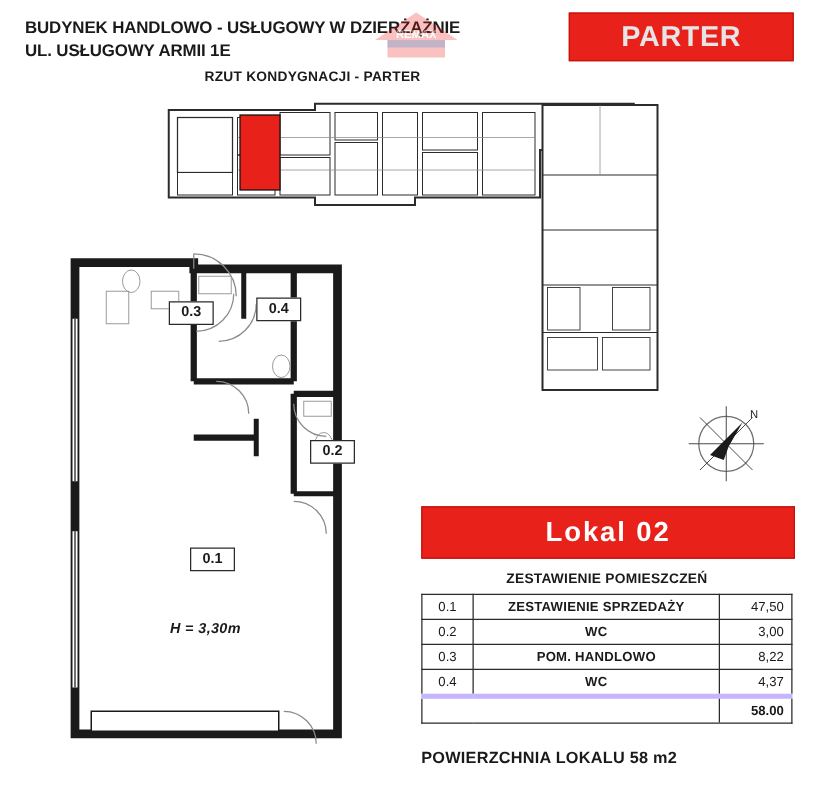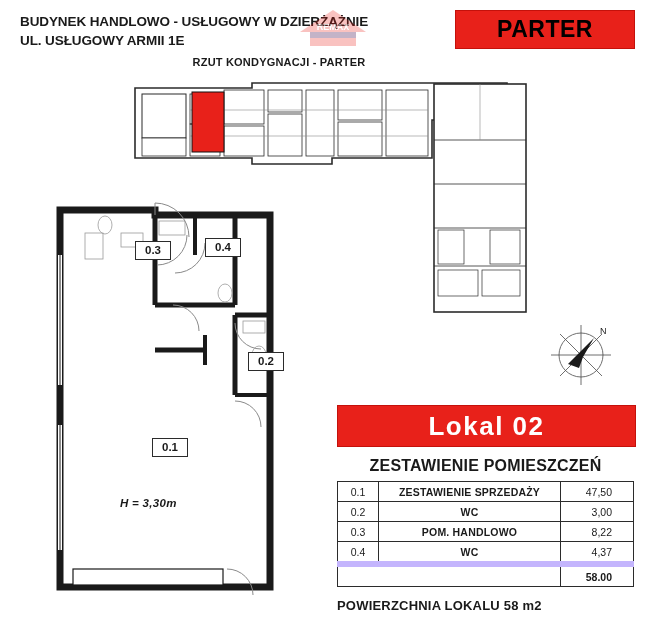--- a/index.html
+++ b/index.html
@@ -37,35 +37,34 @@
     top: 10px;
     width: 178px;
     height: 37px;
     background: #e8211a;
     border: 1px solid #c4110b;
     display: flex;
     align-items: center;
     justify-content: center;
   }
   .parter-box span {
-    color: #000000;
+    color: #e5e5e5;
     font-size: 23px;
     font-weight: bold;
     letter-spacing: 0.5px;
   }
   .subtitle {
     position: absolute;
     left: 0;
     top: 56px;
     width: 500px;
     text-align: center;
     font-size: 11px;
     font-weight: bold;
     letter-spacing: 0.2px;
-    padding-left: 29px;
   }
 
   
   .watermark {
     position: absolute;
     left: 296px;
     top: 6px;
     width: 74px;
     height: 48px;
     opacity: 0.5;
@@ -131,50 +130,50 @@
     width: 297px;
     height: 40px;
     background: #e8211a;
     border: 1px solid #c4110b;
     display: flex;
     align-items: center;
     justify-content: center;
   }
   .lokal-box span {
     color: #ffffff;
-    font-size: 26px;
+    font-size: 22px;
     font-weight: bold;
     letter-spacing: 1.5px;
   }
   .tbl {
     position: absolute;
     left: 337px;
     top: 452px;
     width: 297px;
     border: 1px solid #2b2b2b;
     border-collapse: collapse;
     table-layout: fixed;
   }
   .tbl caption {
     caption-side: top;
-    font-size: 16px;
+    font-size: 11px;
     font-weight: bold;
     padding: 5px 0 6px 0;
     letter-spacing: 0.2px;
   }
   .tbl td {
     border: 1px solid #2b2b2b;
     font-size: 10.5px;
     height: 19px;
     padding: 0 3px;
   }
   .tbl td.c-num { width: 34px; text-align: center; }
   .tbl td.c-name { text-align: center; font-weight: bold; letter-spacing: 0.2px; }
-  .tbl td.c-area { width: 48px; text-align: right; padding-right: 21px; }
-  .tbl tr.total td { border-top: 6px solid #c4b5fd; font-weight: bold; text-align: right; }
+  .tbl td.c-area { width: 48px; text-align: right; padding-right: 6px; }
+  .tbl tr.total td { border-top: 4px solid #c4b5fd; font-weight: bold; text-align: right; }
   .tbl tr.total td.c-num, .tbl tr.total td.c-name { border-right: 0; border-left: 0; }
   .tbl tr.total td.blank-left { border-left: 1px solid #2b2b2b; }
 
   .footer {
     position: absolute;
     left: 337px;
     top: 598px;
     width: 297px;
     text-align: left;
     font-size: 13px;
@@ -289,21 +288,21 @@
       <rect x="188" y="126" width="22" height="12" stroke="#9a9a9a" stroke-width="0.8"></rect>
       <rect x="104" y="26" width="26" height="14" stroke="#9a9a9a" stroke-width="0.8"></rect>
     </g>
   </svg>
 
   <div class="room-num" style="left:152px; top:438px;">0.1</div>
   <div class="room-num" style="left:248px; top:352px;">0.2</div>
   <div class="room-num" style="left:135px; top:241px;">0.3</div>
   <div class="room-num" style="left:205px; top:238px;">0.4</div>
 
-  <div class="hlabel" style="left:120px; top:497px;">H = 3,30m</div>
+  <div class="hlabel" style="left:136px; top:497px;">H = 3,30m</div>
 
   <svg class="compass" viewBox="0 0 66 66">
     <circle cx="33" cy="33" r="22" fill="#ffffff" stroke="#6f6f6f" stroke-width="1"></circle>
     <line x1="33" y1="3" x2="33" y2="63" stroke="#4a4a4a" stroke-width="0.8"></line>
     <line x1="3" y1="33" x2="63" y2="33" stroke="#4a4a4a" stroke-width="0.8"></line>
     <line x1="12" y1="12" x2="54" y2="54" stroke="#4a4a4a" stroke-width="0.8"></line>
     <line x1="54" y1="12" x2="12" y2="54" stroke="#4a4a4a" stroke-width="0.8"></line>
     <polygon points="46,16 20,42 31,46 35,35 46,16" fill="#1a1a1a"></polygon>
     <text x="52" y="12" font-size="9" font-family="Liberation Sans, sans-serif" fill="#1a1a1a">N</text>
   </svg>

